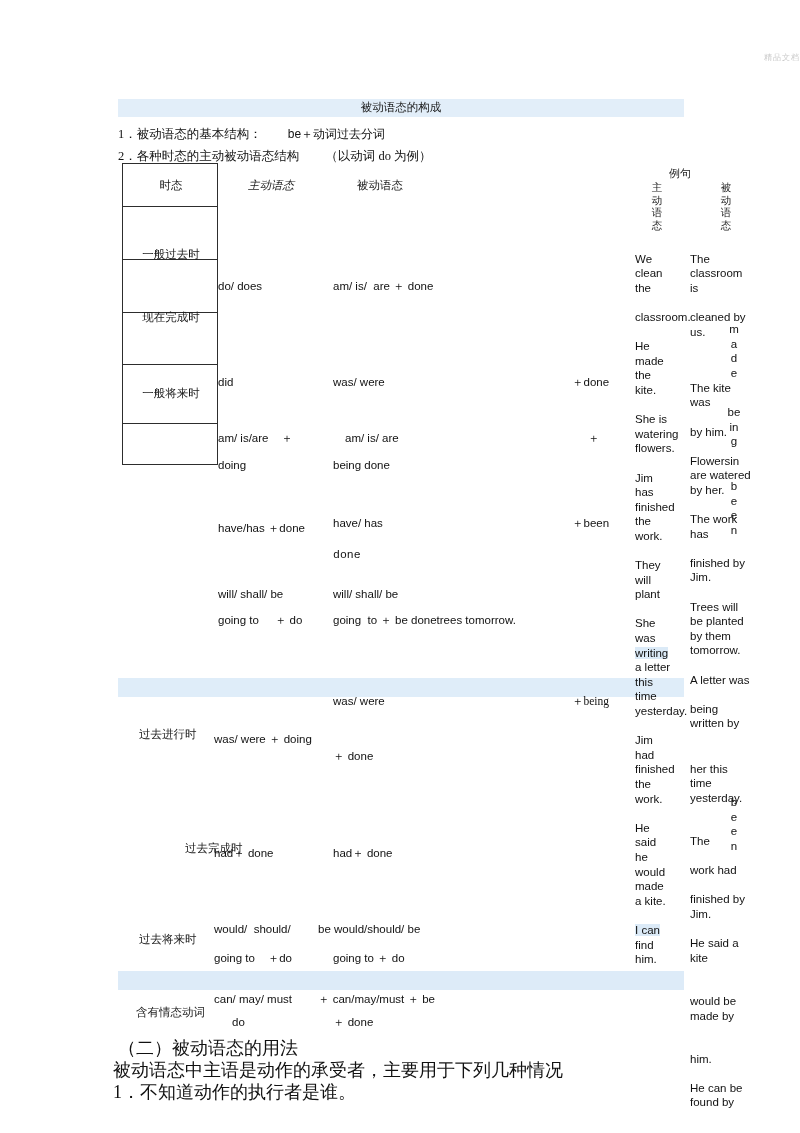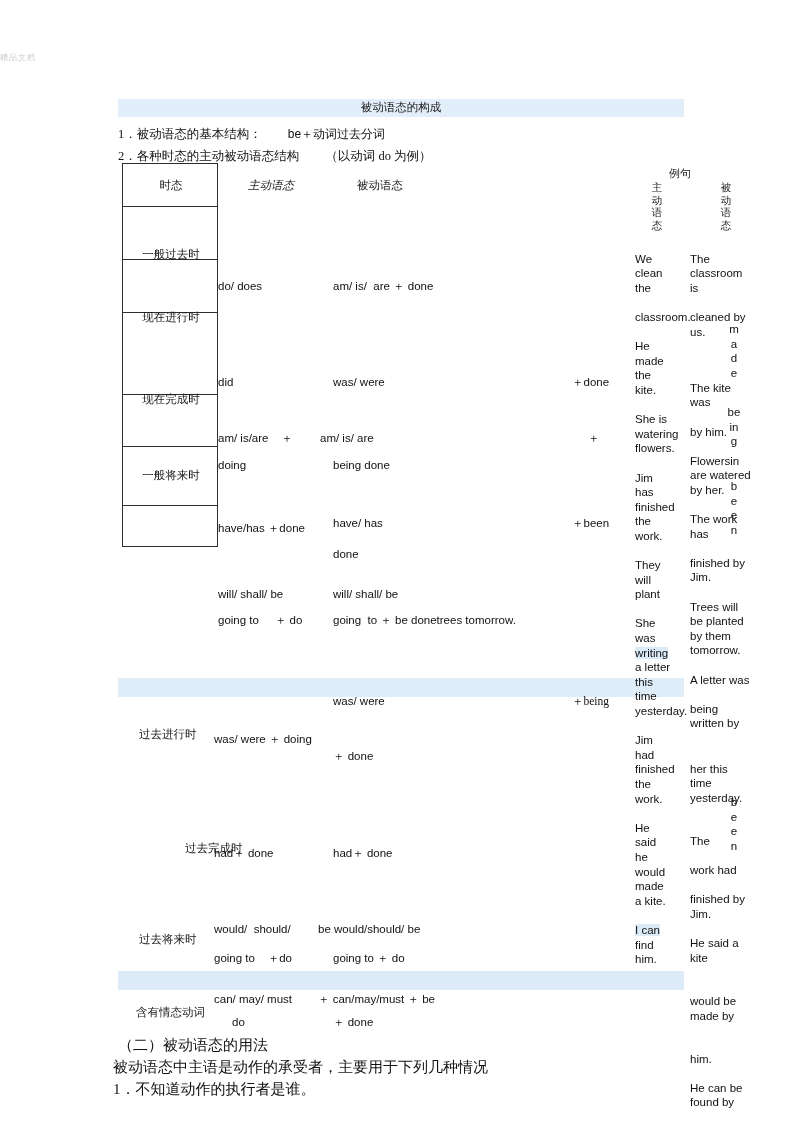--- a/index.html
+++ b/index.html
@@ -9,21 +9,21 @@
     background:#ffffff;
     font-family:"Liberation Serif","DejaVu Serif",serif;
     color:#111;
     position:relative;
     overflow:hidden;
   }
   .page{position:absolute;left:0;top:0;width:800px;height:1133px;}
 
   .watermark{
     position:absolute;left:0;top:52px;width:800px;
-    text-align:left;
+    text-align:right;
     font-size:8px;color:#c9c9c9;letter-spacing:1px;
     font-family:"Liberation Serif",serif;
     user-select:none;
   }
 
   
   .title-band{
     position:absolute;left:118px;top:99px;width:566px;height:18px;
     background:#e2eef9;
   }
@@ -112,21 +112,21 @@
     font-size:11.5px;
     line-height:14.6px;
     color:#111;
     text-align:center;
     width:16px;
   }
   .narrowcol span{display:block;}
 
   .hl{background:#dbeaf7;}
 
-  .footer{position:absolute;left:118px;font-size:15px;color:#111;white-space:pre;}
+  .footer{position:absolute;left:118px;font-size:18px;color:#111;white-space:pre;}
 </style>
 </head>
 <body>
 
 <div class="page">
 
   <div class="watermark">精品文档</div>
 
   <div class="title-band">
     <div class="t">被动语态的构成</div>
@@ -137,23 +137,20 @@
   <div class="ln" style="left:118px;top:148px;"><span>2．</span><span>各种时态的主动被动语态结构</span><span style="display:inline-block;width:26px;"></span><span>（以动词 do 为例）</span></div>
 
   <div class="boxcol">
     <div class="bx" style="height:43px;">
       <div class="lbl" style="top:14px;">时态</div>
     </div>
     <div class="bx" style="height:53px;"></div>
     <div class="bx" style="height:53px;">
       <div class="lbl" style="top:-13px;">一般过去时</div>
     </div>
-    <div class="bx" style="height:82px;">
-      <div class="lbl" style="top:-3px;">现在进行时</div>
-    </div>
     <div class="bx" style="height:52px;">
       <div class="lbl" style="top:-3px;">现在完成时</div>
     </div>
     <div class="bx" style="height:59px;">
       <div class="lbl" style="top:21px;">一般将来时</div>
     </div>
     <div class="bx" style="height:42px;"></div>
   </div>
 
   <div class="cn" style="left:248px;top:178px;font-style:italic;">主动语态</div>
@@ -161,27 +158,27 @@
 
   <div class="cell" style="left:218px;top:280px;">do/ does</div>
   <div class="cell" style="left:333px;top:280px;">am/ is/  are ＋ done</div>
 
   <div class="cell" style="left:218px;top:376px;">did</div>
   <div class="cell" style="left:333px;top:376px;">was/ were</div>
   <div class="cell" style="left:572px;top:376px;">＋done</div>
 
   <div class="cell" style="left:218px;top:432px;">am/ is/are    ＋</div>
   <div class="cell" style="left:218px;top:459px;">doing</div>
-  <div class="cell" style="left:320px;top:432px;">am/ is/ are</div>
+  <div class="cell" style="left:345px;top:432px;">am/ is/ are</div>
   <div class="cell" style="left:333px;top:459px;">being done</div>
   <div class="cell" style="left:588px;top:432px;">＋</div>
 
   <div class="cell" style="left:218px;top:522px;">have/has ＋done</div>
   <div class="cell" style="left:333px;top:517px;">have/ has</div>
-  <div class="cell" style="left:333px;top:548px;">done</div>
+  <div class="cell" style="left:333px;top:548px;font-family:Liberation Mono, monospace;">done</div>
   <div class="cell" style="left:572px;top:517px;">＋been</div>
 
   <div class="cell" style="left:218px;top:588px;">will/ shall/ be</div>
   <div class="cell" style="left:218px;top:614px;">going to     ＋ do</div>
   <div class="cell" style="left:333px;top:588px;">will/ shall/ be</div>
   <div class="cell" style="left:333px;top:614px;">going  to ＋ be donetrees tomorrow.</div>
 
   <div class="band" style="top:678px;"></div>
 
   <div class="cell" style="left:333px;top:695px;">was/ were</div>

